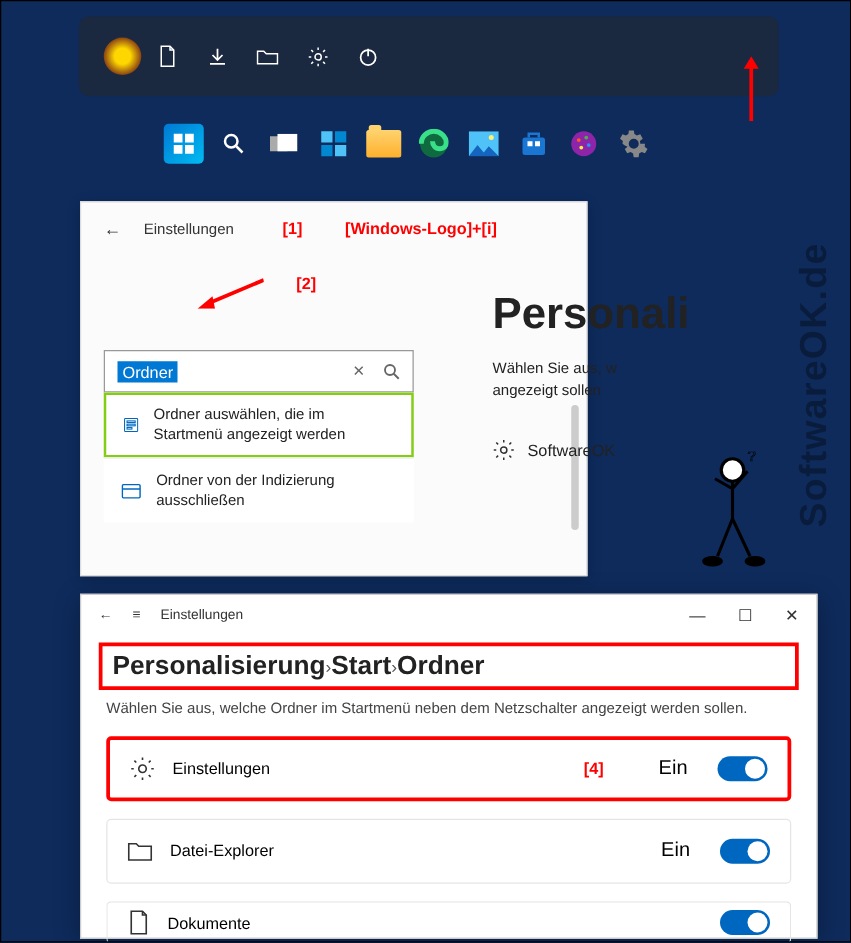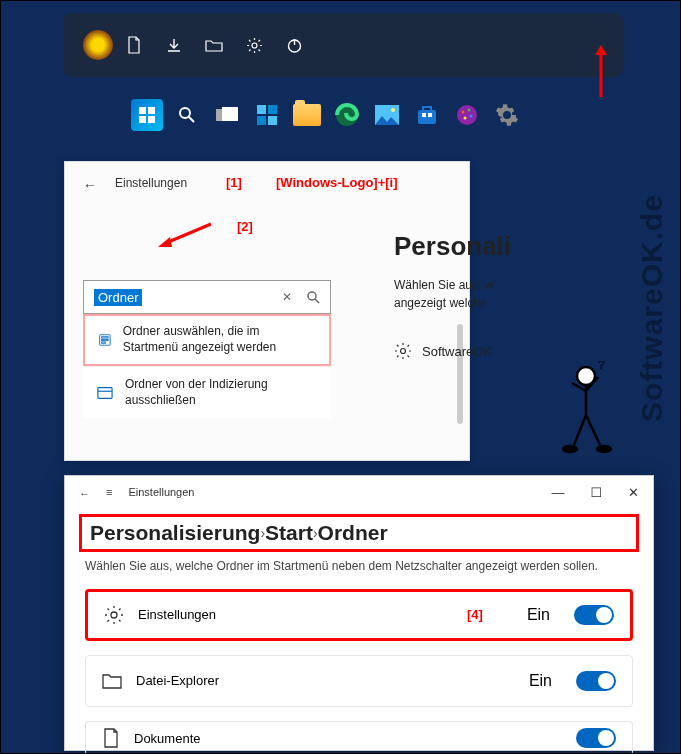--- a/index.html
+++ b/index.html
@@ -14,30 +14,30 @@
 .tb-start{background:linear-gradient(135deg,#0078d4,#00bcf2);}
 .settings-win{position:absolute;left:63px;top:160px;width:406px;height:300px;background:#fbfbfb;border:1px solid #ddd;box-shadow:0 2px 10px rgba(0,0,0,0.2);}
 .sw-header{height:42px;display:flex;align-items:center;padding:0 18px;font-size:12px;color:#333;}
 .sw-back{margin-right:18px;font-size:14px;}
 .search-wrap{position:absolute;left:18px;top:118px;width:248px;}
 .search-field{height:34px;border:1px solid #999;display:flex;align-items:center;padding:0 10px;background:#fff;}
 .search-text{background:#0078d4;color:#fff;padding:1px 4px;font-size:13px;}
 .search-x{margin-left:auto;margin-right:14px;font-size:12px;color:#666;}
 .search-mag{color:#666;}
 .result-item{height:52px;display:flex;align-items:center;padding:0 14px;background:#fff;font-size:12px;color:#222;gap:12px;border-top:1px solid #eee;}
-.result-item.hl{border:2px solid #fca5a5;}
+.result-item.hl{border:2px solid #84cc16;}
 .annot{color:red;font-weight:bold;font-size:13px;}
 .annot1{position:absolute;left:225px;top:174px;}
 .annot1b{position:absolute;left:275px;top:174px;}
 .annot2{position:absolute;left:236px;top:218px;}
 .annot3{position:absolute;left:298px;top:352px;color:red;font-size:12px;font-weight:bold;}
 .arrow1{position:absolute;left:155px;top:218px;width:55px;height:28px;}
 .arrow2{position:absolute;left:594px;top:44px;width:12px;height:52px;}
 .right-panel{position:absolute;left:393px;top:230px;color:#222;}
-.right-title{font-size:26px;font-weight:600;}
+.right-title{font-size:35px;font-weight:600;}
 .right-sub{font-size:12px;margin-top:14px;line-height:1.5;}
 .right-gear{margin-top:30px;display:flex;align-items:center;gap:10px;font-size:13px;}
 .settings-win2{position:absolute;left:63px;top:474px;width:590px;height:276px;background:#fff;border:1px solid #ccc;box-shadow:0 4px 20px rgba(0,0,0,0.3);}
 .w2-titlebar{height:32px;display:flex;align-items:center;padding:0 14px;font-size:11px;color:#333;gap:16px;}
 .w2-wincontrols{margin-left:auto;display:flex;gap:26px;font-size:13px;color:#333;}
 .breadcrumb{margin:6px 14px;padding:4px 8px;border:3px solid red;font-size:21px;color:#222;display:flex;align-items:center;}
 .bc-sep{color:#555;font-size:14px;}
 .w2-desc{padding:0 20px;font-size:12px;color:#444;margin-top:2px;line-height:1.4;}
 .toggle-row{margin:14px 20px;height:52px;border:1px solid #e5e5e5;border-radius:4px;display:flex;align-items:center;padding:0 16px;gap:14px;}
 .toggle-row.hl{border:3px solid red;}
@@ -191,21 +191,21 @@
         </svg>
       <span style="line-height:1.3;">Ordner von der Indizierung ausschließen</span>
     </div>
   </div>
   <div class="scrollbar"></div>
 </div>
 
 <div class="right-panel">
   <div class="right-title">Personali</div>
   <div class="right-sub">Wählen Sie aus, w</div>
-  <div class="right-sub" style="margin-top:0;">angezeigt welche</div>
+  <div class="right-sub" style="margin-top:0;">angezeigt sollen</div>
   <div class="right-gear">
     <svg width="18" height="18" viewBox="0 0 18 18" fill="none" stroke="#333" stroke-width="1.2">
         <circle cx="9" cy="9" r="2.5"></circle>
         <path d="M9 1v2M9 15v2M1 9h2M15 9h2M3 3l1.5 1.5M13.5 13.5L15 15M3 15l1.5-1.5M13.5 4.5L15 3"></path>
       </svg>
     <span>SoftwareOK</span>
   </div>
 </div>
 
 <div class="annot annot1">[1]</div>

